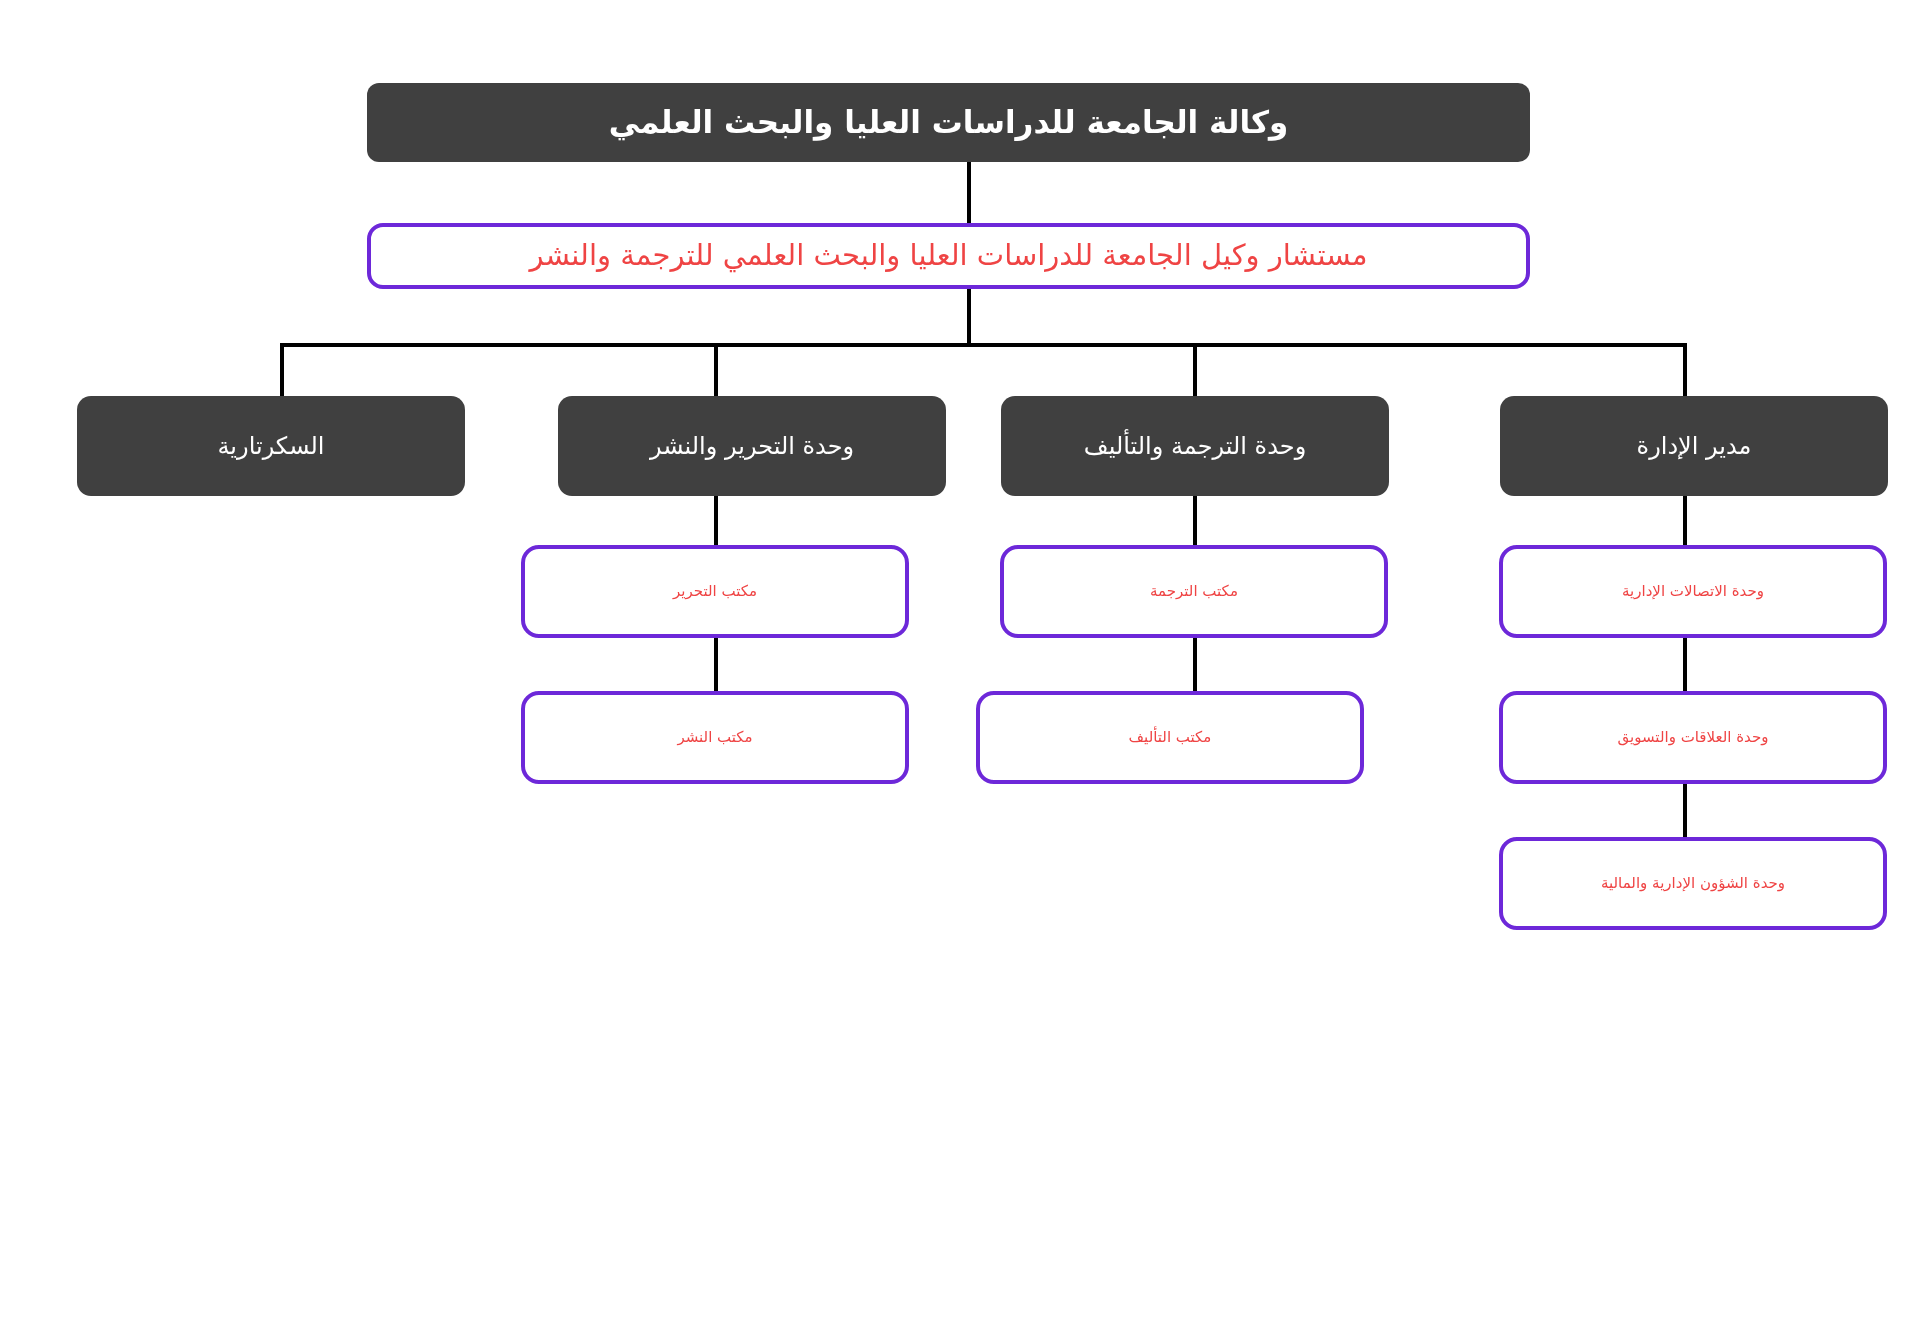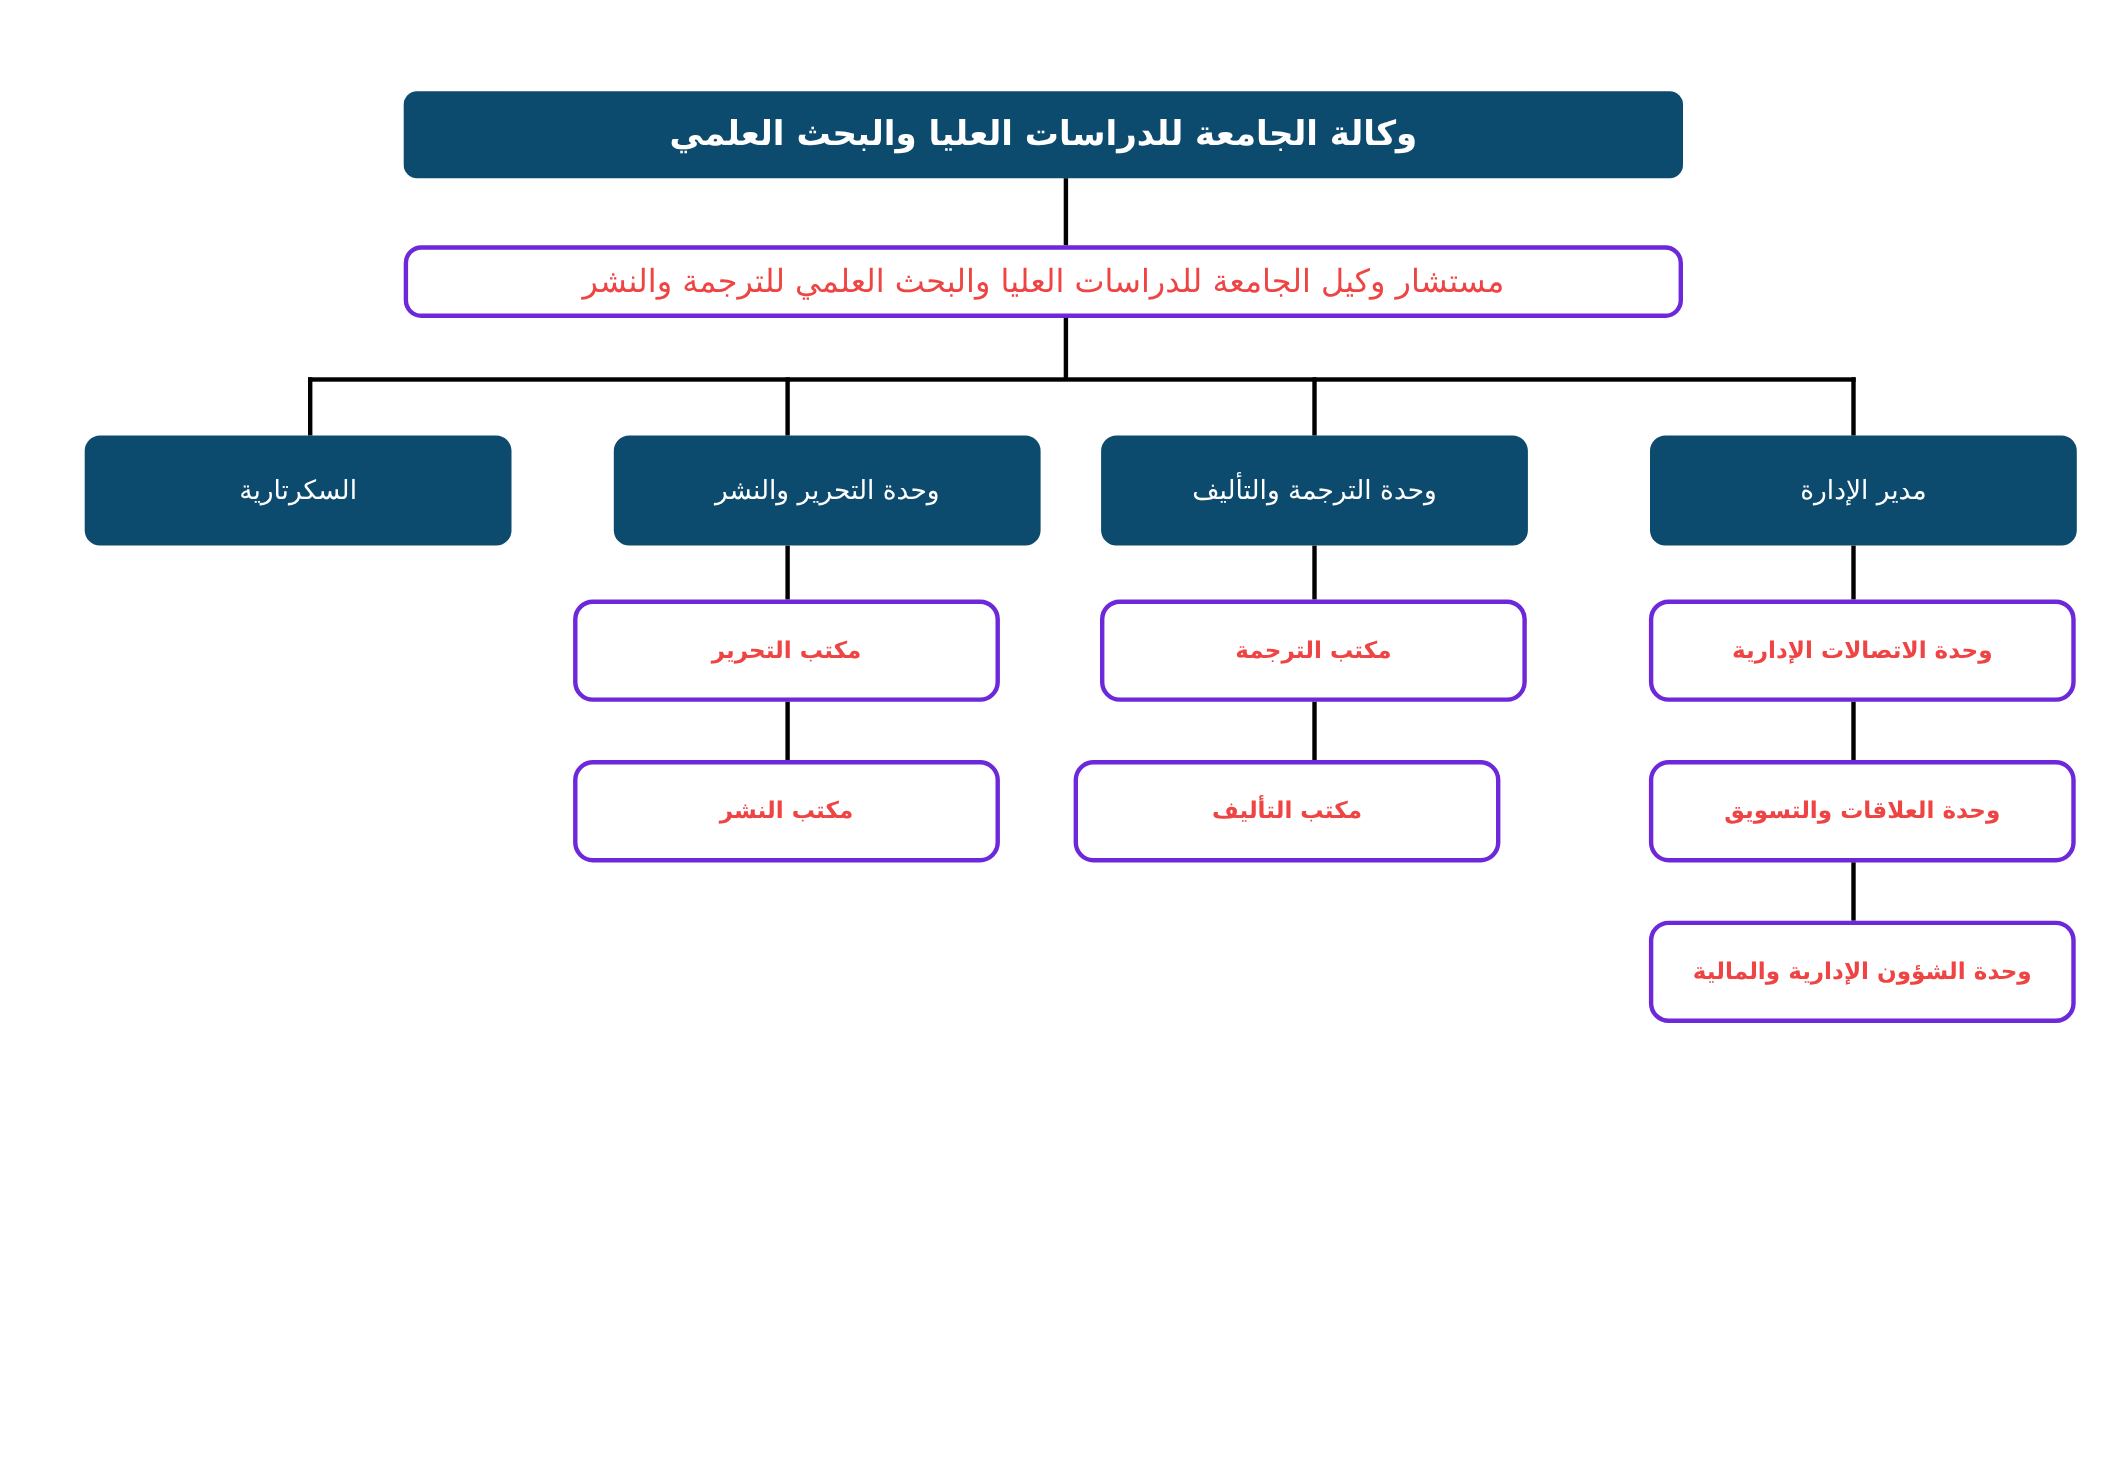--- a/index.html
+++ b/index.html
@@ -25,21 +25,21 @@
     align-items: center;
     justify-content: center;
     text-align: center;
     border-radius: 14px;
     line-height: 1.35;
     padding: 4px 12px;
     direction: rtl;
     unicode-bidi: isolate;
   }
   .node.green {
-    background: #0c4a6e;
+    background: #404040;
     color: #ffffff;
     border: none;
   }
   .node.white {
     background: #ffffff;
     color: #ef4444;
     border: 4px solid #6d28d9;
   }
   .node.lvl-root {
     font-size: 31px;
@@ -50,22 +50,22 @@
     font-size: 29px;
     font-weight: 500;
     border-radius: 16px;
   }
   .node.lvl-unit {
     font-size: 24px;
     font-weight: 500;
     border-radius: 14px;
   }
   .node.lvl-office {
-    font-size: 21px;
-    font-weight: 700;
+    font-size: 15px;
+    font-weight: 400;
     border-radius: 18px;
   }
   .conn {
     position: absolute;
     background: #000000;
   }
   .conn.v { width: 4px; }
   .conn.h { height: 4px; }
 </style>
 </head>

